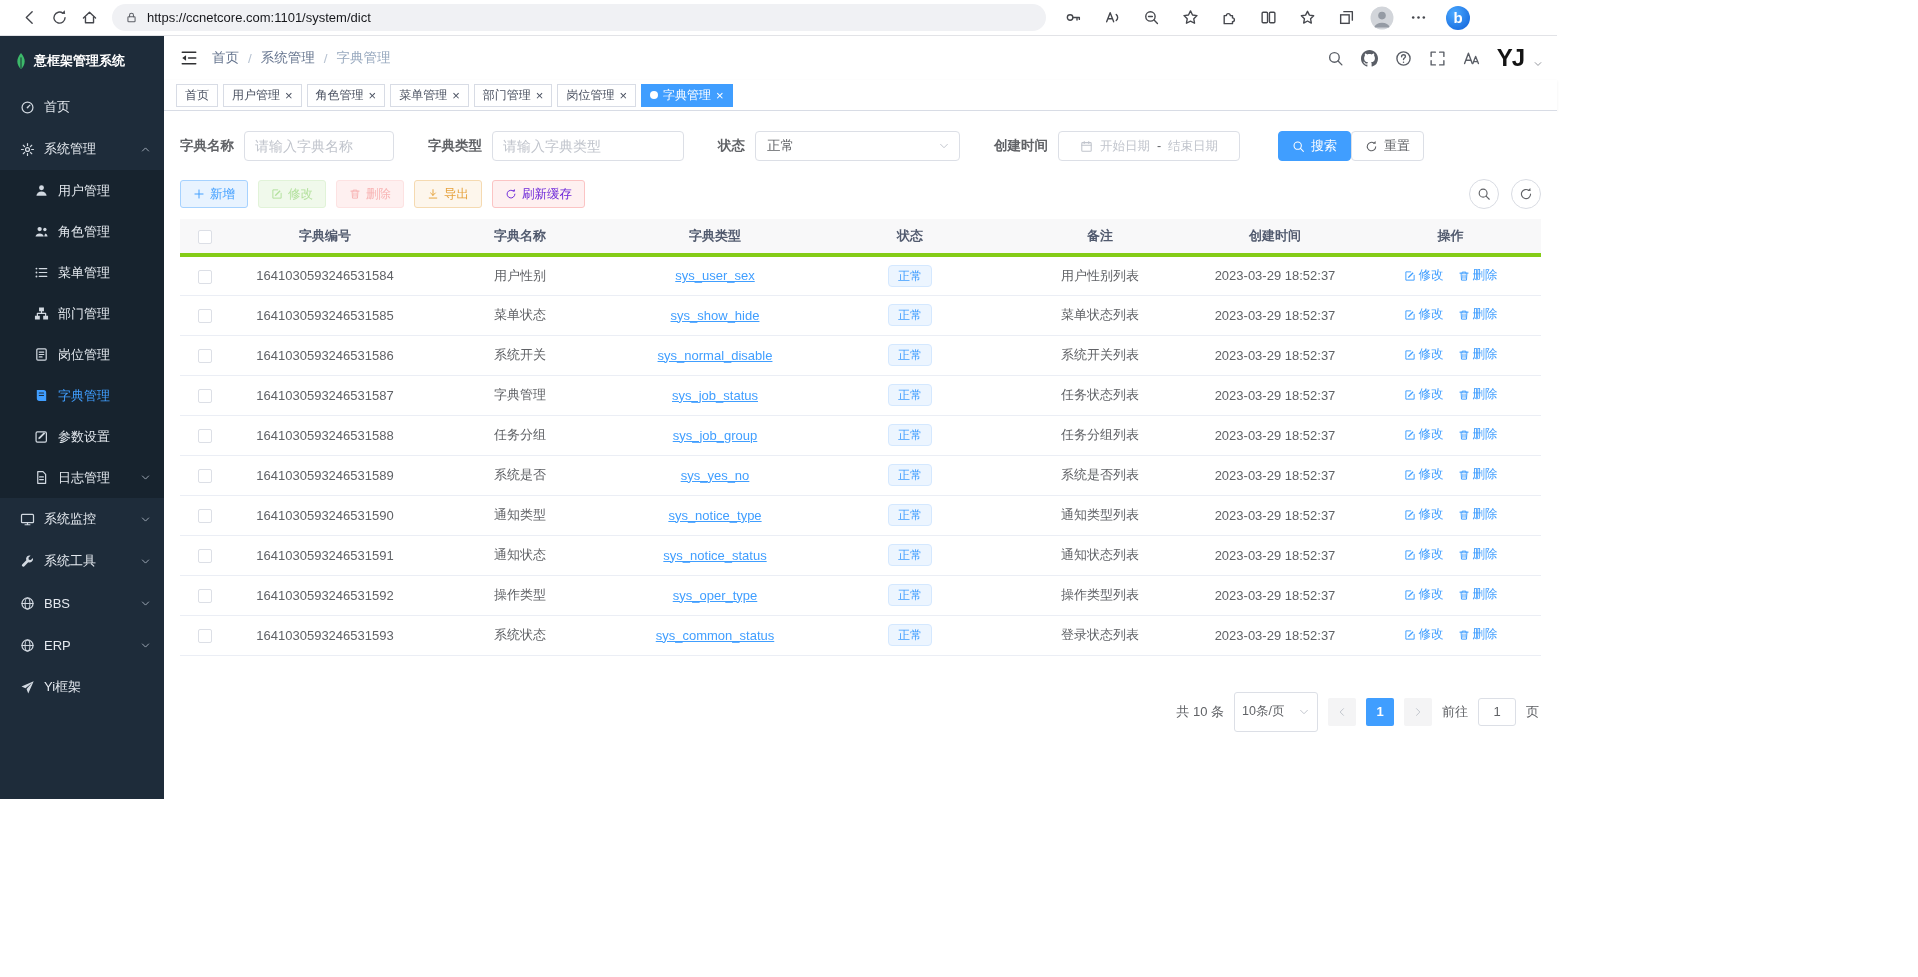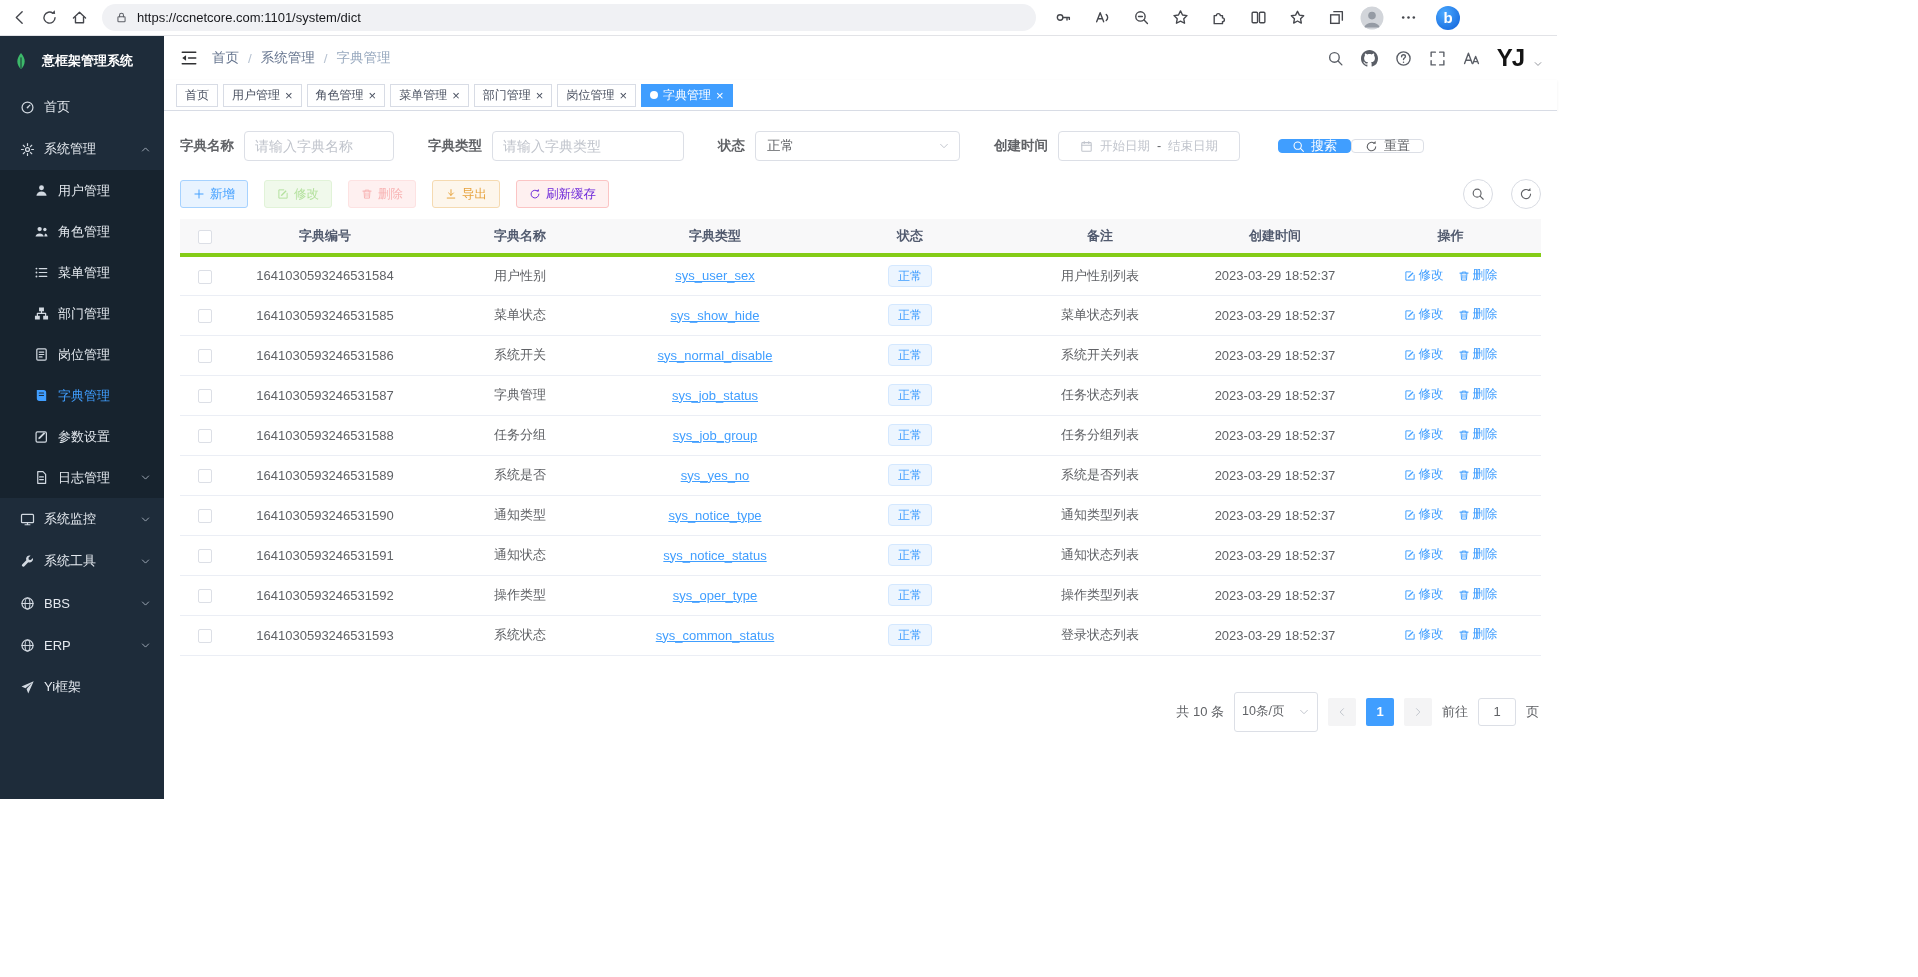--- a/index.html
+++ b/index.html
@@ -8,32 +8,32 @@
   .screen{width:1918px;height:977px;position:relative;background:#fff}
   .browser{width:1557px;height:977px;background:#fff}
 
   .icon{display:inline-flex;align-items:center;justify-content:center;flex:none}
   .icon svg{width:100%;height:100%;display:block}
   .i10{width:10px;height:10px}.i11{width:11px;height:11px}.i12{width:12px;height:12px}
   .i13{width:13px;height:13px}.i14{width:14px;height:14px}.i15{width:15px;height:15px}
   .i17{width:17px;height:17px}.i18{width:18px;height:18px}
 
   
-  .chrome{height:36px;display:flex;align-items:center;background:#fff;border-bottom:1px solid #e2e3e7;padding:0 4px}
+  .chrome{height:36px;display:flex;align-items:center;background:#fff;border-bottom:1px solid #e2e3e7;padding:0 14px}
   .cbtn{width:30px;height:30px;display:inline-flex;align-items:center;justify-content:center;color:#45474d;border-radius:6px;cursor:pointer}
   .urlbar{width:934px;height:27px;border-radius:14px;background:#f0f1f4;display:flex;align-items:center;gap:9px;padding:0 13px;margin:0 8px;color:#5c5f66;cursor:text}
   .urltext{font-size:13px;color:#17181c;white-space:nowrap}
   .chrome-right{display:flex;align-items:center;gap:9px;margin-left:4px}
   .avatar{width:24px;height:24px;border-radius:50%;overflow:hidden;display:inline-flex;cursor:pointer}
   .bing{width:24px;height:24px;border-radius:50%;background:radial-gradient(circle at 35% 30%,#4aa9ff,#0e5fd8);color:#fff;display:inline-flex;align-items:center;justify-content:center;font-weight:700;font-size:15px;margin-left:4px;cursor:pointer}
 
   
   .app{display:flex;height:763px;background:#fff}
   .sidebar{width:164px;background:#1e2c3a;flex:none;overflow:hidden}
-  .logo{height:50px;display:flex;align-items:center;gap:12px;padding:0 12px;color:#fff;font-size:13px;font-weight:700;white-space:nowrap;cursor:pointer}
+  .logo{height:50px;display:flex;align-items:center;gap:4px;padding:0 12px;color:#fff;font-size:13px;font-weight:700;white-space:nowrap;cursor:pointer}
   .menu-item{height:42px;display:flex;align-items:center;padding:0 13px 0 20px;color:#e4e9ef;font-size:13px;cursor:pointer;white-space:nowrap}
   .menu-item .micon{margin-right:9px;color:#d2d9e1}
   .menu-item .mlabel{flex:1}
   .menu-item .chev{color:#aab4c0}
   .submenu{background:#17232e}
   .menu-item.child{padding-left:34px;height:41px}
   .menu-item.active{color:#409eff}
   .menu-item.active .micon{color:#409eff}
 
   .main{flex:1;display:flex;flex-direction:column;min-width:0}
@@ -59,24 +59,24 @@
   .filters{display:flex;align-items:center;margin:6px 0 18px;font-size:13.5px;color:#606266}
   .flabel{font-weight:700;margin-right:10px;white-space:nowrap;color:#606266}
   .ml34{margin-left:34px}.ml38{margin-left:38px}.ml12{}
   .finput{height:30px;border:1px solid #dcdfe6;border-radius:4px;padding:0 10px;font-size:14px;color:#606266;outline:none;background:#fff;font-family:inherit}
   .finput::placeholder{color:#c0c4cc}
   .w150{width:150px}.w192{width:192px}
   .fselect{width:205px;height:30px;border:1px solid #dcdfe6;border-radius:4px;padding:0 9px 0 11px;display:flex;align-items:center;justify-content:space-between;background:#fff;color:#606266;cursor:pointer}
   .gray{color:#c0c4cc}
   .fdate{height:30px;width:182px;border:1px solid #dcdfe6;border-radius:4px;display:flex;align-items:center;justify-content:center;gap:7px;color:#c0c4cc;font-size:12.5px;background:#fff;cursor:pointer}
   .dsep{color:#606266}
-  .btn{height:14px;border-radius:4px;border:1px solid #dcdfe6;background:#fff;color:#606266;font-size:13px;display:inline-flex;align-items:center;gap:6px;padding:0 13px;cursor:pointer;font-family:inherit;white-space:nowrap}
+  .btn{height:30px;border-radius:4px;border:1px solid #dcdfe6;background:#fff;color:#606266;font-size:13px;display:inline-flex;align-items:center;gap:6px;padding:0 13px;cursor:pointer;font-family:inherit;white-space:nowrap}
   .btn.primary{background:#409eff;border-color:#409eff;color:#fff}
 
-  .toolbar{display:flex;align-items:center;gap:16px;margin-bottom:10px}
+  .toolbar{display:flex;align-items:center;gap:10px;margin-bottom:10px}
   .tbtn{height:28px;border-radius:3px;font-size:12.5px;display:inline-flex;align-items:center;gap:5px;padding:0 12px;cursor:pointer;border:1px solid transparent;font-family:inherit;white-space:nowrap}
   .tbtn.add{background:#e8f3ff;border-color:#a6d2ff;color:#409eff}
   .tbtn.edit{background:#f0f9eb;border-color:#e1f3d8;color:#b3e19d;cursor:not-allowed}
   .tbtn.del{background:#fef0f0;border-color:#fde2e2;color:#f8b4b4;cursor:not-allowed}
   .tbtn.export{background:#fdf6ec;border-color:#f5dab1;color:#e6a23c}
   .tbtn.cache{background:#fef0f0;border-color:#fbc4c4;color:#6d28d9}
   .spacer{flex:1}
   .circlebtn{width:30px;height:30px;border-radius:50%;border:1px solid #d9dce3;background:#fff;color:#606266;display:inline-flex;align-items:center;justify-content:center;cursor:pointer;margin-left:2px}
 
   table.grid{width:100%;border-collapse:collapse;font-size:13px;color:#606266;table-layout:fixed}

